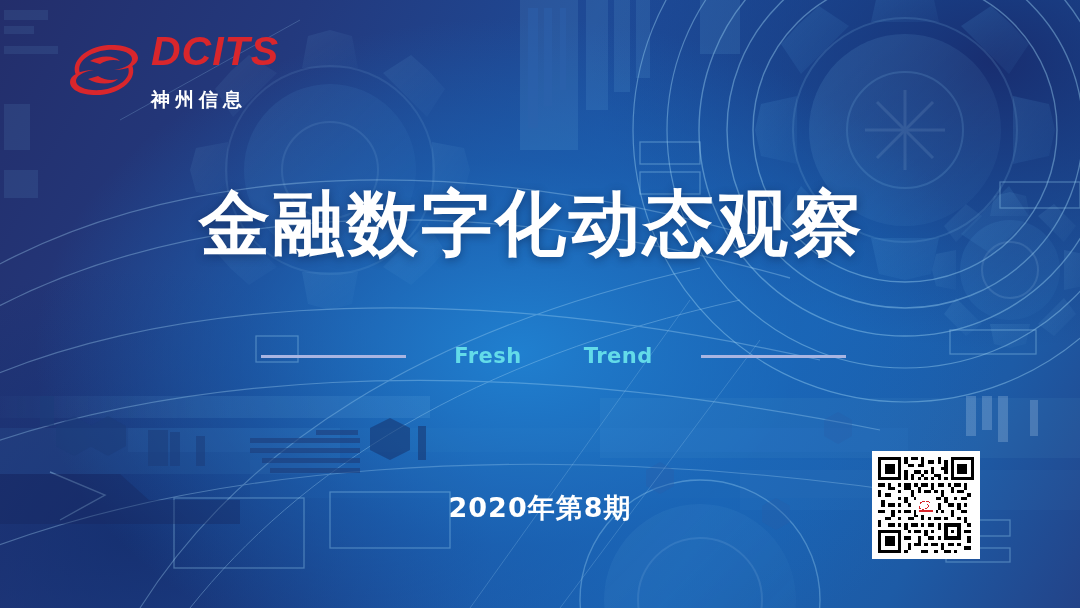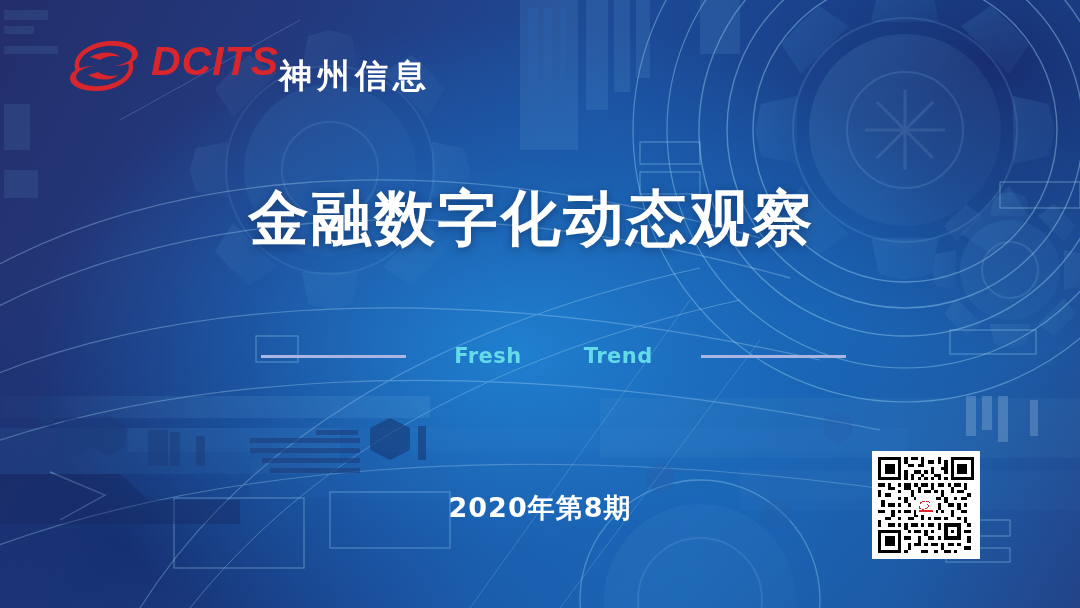--- a/index.html
+++ b/index.html
@@ -34,47 +34,47 @@
   
   .logo {
     position: absolute;
     left: 66px;
     top: 31px;
     display: flex;
     align-items: center;
     gap: 9px;
   }
   .logo-mark { width: 76px; height: 70px; flex: none; }
-  .logo-text { display: flex; flex-direction: row; line-height: 1; }
+  .logo-text { display: flex; flex-direction: column; line-height: 1; }
   .logo-en {
     font-size: 41px;
     font-weight: bold;
     font-style: italic;
     letter-spacing: 1px;
     color: #d9262c;
     font-family: "Liberation Sans", sans-serif;
   }
   .logo-cn {
     margin-top: 18px;
-    font-size: 33px;
+    font-size: 19px;
     font-weight: bold;
     letter-spacing: 5px;
     color: #ffffff;
     font-family: "DejaVu Sans", sans-serif;
   }
 
   
   .main-title {
     position: absolute;
     left: 0;
     right: 16px;
     top: 188px;
     text-align: center;
     font-family: "DejaVu Sans", sans-serif;
-    font-size: 60px;
+    font-size: 71px;
     font-weight: bold;
     color: #ffffff;
     letter-spacing: 3px;
     line-height: 1;
     text-shadow: 0 2px 10px rgba(8,24,60,0.45);
     white-space: nowrap;
   }
 
   
   .tagline-row {

